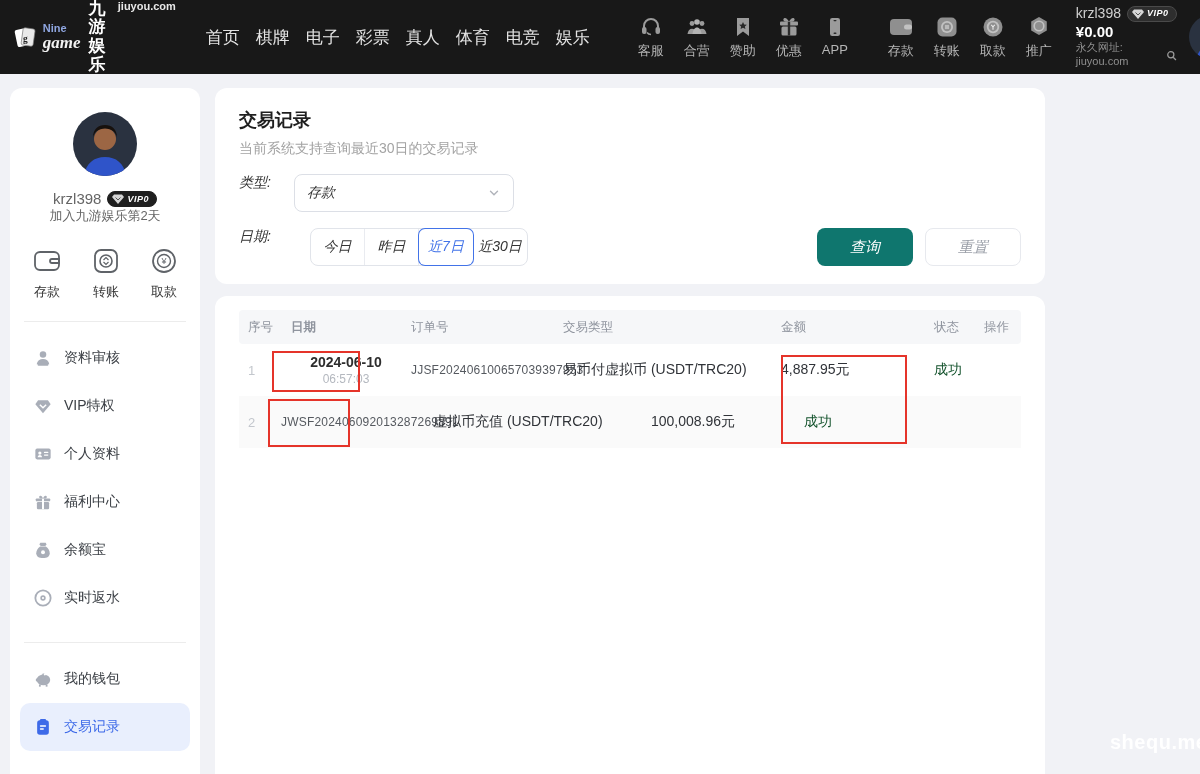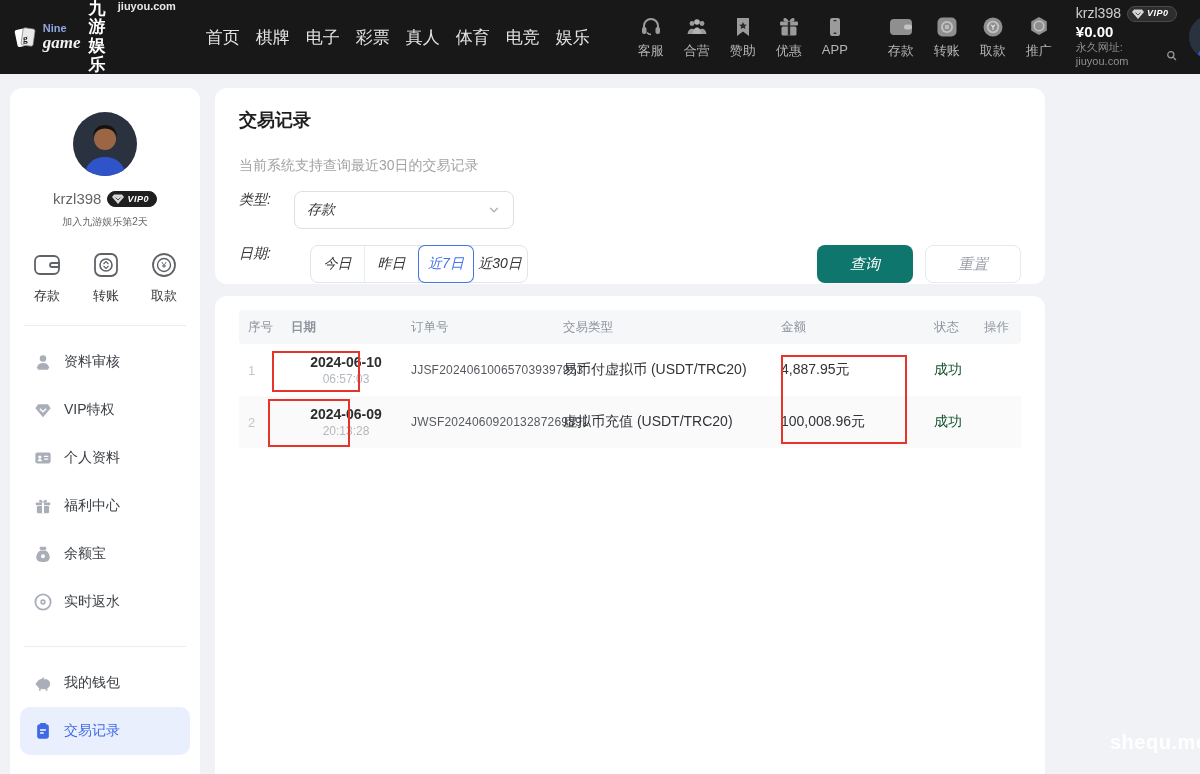--- a/index.html
+++ b/index.html
@@ -36,33 +36,33 @@
   .card { position:absolute; background:#fff; border-radius:12px; }
   .sidebar { left:10px; top:88px; width:190px; height:700px; }
   .panel-filters { left:215px; top:88px; width:830px; height:196px; padding:20px 24px; }
   .panel-table { left:215px; top:296px; width:830px; height:492px; padding:14px 24px; }
 
   
   .side-avatar { width:64px; height:64px; border-radius:50%; overflow:hidden; margin:24px auto 0; }
   .side-name-row { display:flex; justify-content:center; align-items:center; gap:6px; margin-top:14px; }
   .side-name { color:#656565; font-size:15px; }
   .vip-pill.dark { background:#1f1f1f; border-color:#1f1f1f; }
-  .side-joined { text-align:center; color:#666; font-size:10px; margin-top:8px; }
+  .side-joined { text-align:center; color:#666; font-size:13px; }
   .side-actions { display:flex; justify-content:space-between; padding:0 22px; margin-top:22px; }
   .side-action { display:flex; flex-direction:column; align-items:center; gap:8px; cursor:pointer; }
   .side-action .lbl { font-size:13px; color:#333; }
   .side-divider { height:1px; background:#ececec; margin:20px 14px 6px; }
   .menu { padding:6px 10px 0; }
   .menu-item { display:flex; align-items:center; gap:12px; height:48px; padding:0 14px; border-radius:10px; cursor:pointer; color:#3c4046; font-size:14px; }
   .menu-item .mi { width:18px; height:18px; flex:none; }
   .menu-item.active { background:#e9effd; color:#3e6ae8; font-weight:500; }
 
   
   .pg-title { font-size:18px; font-weight:700; color:#1f1f1f; }
-  .pg-sub { font-size:14px; color:#a3a3a3; margin-top:25px; }
+  .pg-sub { font-size:14px; color:#a3a3a3; margin-top:8px; }
   .frow { display:flex; align-items:flex-start; margin-top:16px; height:38px;font-style:italic; }
   .flabel { width:55px; font-size:14px; color:#333; }
   .select-box, .date-box { width:220px; height:38px; border:1px solid #dcdfe6; border-radius:8px; display:flex; align-items:center; padding:0 12px; cursor:pointer; background:#fff; }
   .select-box .val { flex:1; font-size:14px; color:#333; }
   .date-box .val { flex:1; font-size:13px; color:#333; letter-spacing:.2px; }
   .seg { display:flex; margin-left:16px; border:1px solid #e1e4ea; border-radius:8px; height:38px; background:#fff; }
   .seg-btn { width:54px; display:flex; align-items:center; justify-content:center; font-size:14px; color:#333; cursor:pointer; border-right:1px solid #e9ebf0; }
   .seg-btn:last-child { border-right:none; }
   .seg-btn.active { color:#4273e8; border-right:none; box-shadow:0 0 0 1px #4273e8; border-radius:6px; background:#fff; position:relative; z-index:2; }
   .btn { height:38px; width:96px; border-radius:8px; display:flex; align-items:center; justify-content:center; font-size:15px; cursor:pointer; }
@@ -414,24 +414,20 @@
       </span>
       <span class="c-order order-txt">JJSF202406100657039397953</span>
       <span class="c-type">易币付虚拟币 (USDT/TRC20)</span>
       <span class="c-amt">4,887.95元</span>
       <span class="c-st status-ok">成功</span>
       <span class="c-op"></span>
     </div>
 
     <div class="trow alt">
       <span class="c-no row-no">2</span>
-      <span class="c-date">
-        <div class="d-main">2024-06-09</div>
-        <div class="d-time">20:13:28</div>
-      </span>
       <span class="c-order order-txt">JWSF202406092013287269891</span>
       <span class="c-type">虚拟币充值 (USDT/TRC20)</span>
       <span class="c-amt">100,008.96元</span>
       <span class="c-st status-ok">成功</span>
       <span class="c-op"></span>
     </div>
   </div>
 
   <div class="ann ann1"></div>
   <div class="ann ann2"></div>

